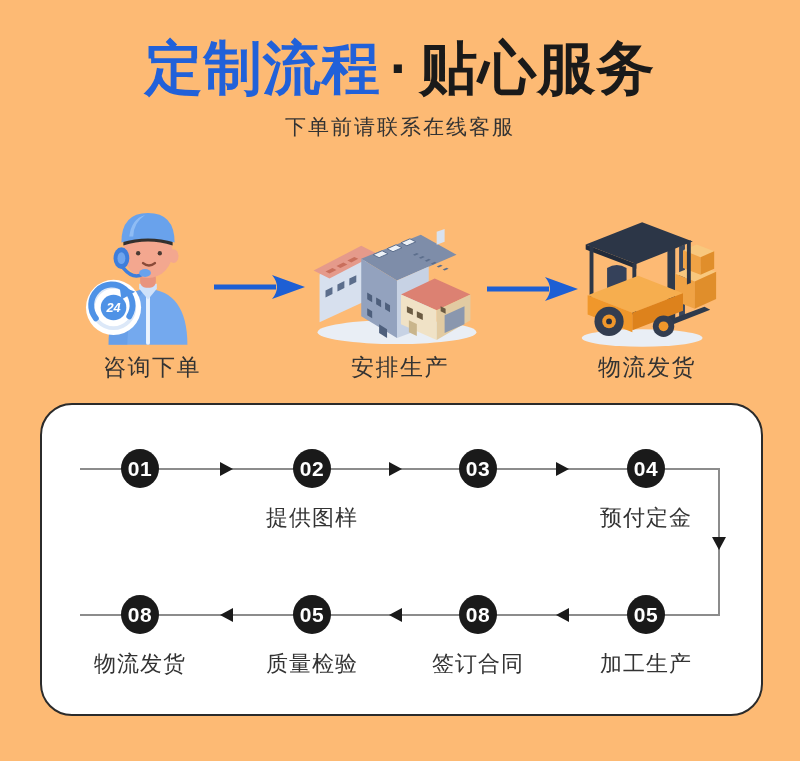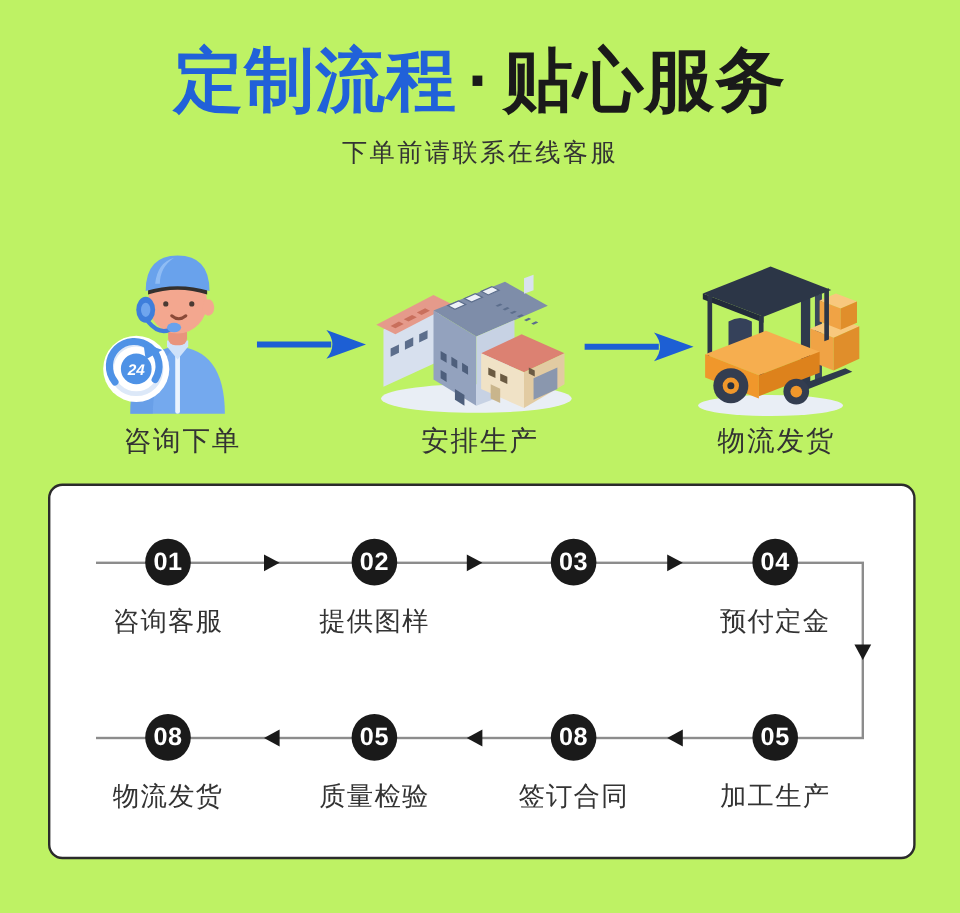--- a/index.html
+++ b/index.html
@@ -1,16 +1,16 @@
 <!DOCTYPE html>
 <html style="--title-blue: #2161D9; --accent-blue: #1D5FD4; --step-circle-black: #1A1A1A; --flow-line-gray: #8C8C8C; --box-border: #2B2B2B; --text-dark: #333333;"><head>
 <meta charset="utf-8">
 <style>
   html,body{margin:0;padding:0;background:#fff;}
-  .page{position:relative;width:800px;height:761px;background:#bef264;margin:0 auto;overflow:hidden;
+  .page{position:relative;width:800px;height:761px;background:#fdba74;margin:0 auto;overflow:hidden;
         font-family:"Liberation Sans","DejaVu Sans",sans-serif;}
   
   .title{margin:0;padding-top:36px;text-align:center;font-size:58px;font-weight:900;
          letter-spacing:1px;color:#1A1A1A;line-height:1.1;}
   .t-blue{color:var(--title-blue,#2161D9);}
   .t-dot{margin:0 9px;}
   .subtitle{margin:13px 0 0 0;text-align:center;font-size:21px;color:var(--text-dark,#333);
             letter-spacing:2px;font-weight:400;}
   
   .services{position:absolute;left:0;top:16px;width:800px;height:400px;}
@@ -19,21 +19,21 @@
   .svc-icon.factory{left:308px;top:199px;width:172px;height:134px;}
   .svc-icon.forklift{left:574px;top:195px;width:146px;height:142px;}
   .blue-arrow{position:absolute;width:92px;height:26px;color:var(--accent-blue,#1D5FD4);}
   .blue-arrow.a1{left:214px;top:258px;}
   .blue-arrow.a2{left:487px;top:260px;}
   .svc-label{position:absolute;top:336px;width:176px;text-align:center;font-size:23px;
              color:var(--text-dark,#333);letter-spacing:1.5px;font-weight:500;}
   .svc-label.l1{left:64px;} .svc-label.l2{left:312px;} .svc-label.l3{left:559px;}
   
   .flowbox{position:absolute;left:40px;top:403px;width:723px;height:313px;box-sizing:border-box;
-           border:2.5px solid var(--box-border,#2B2B2B);border-radius:12px;background:#fff;}
+           border:2.5px solid var(--box-border,#2B2B2B);border-radius:32px;background:#fff;}
   .hline{position:absolute;height:2px;background:var(--flow-line-gray,#8C8C8C);}
   .top-line{left:38px;top:63px;width:640px;}
   .bottom-line{left:38px;top:209px;width:640px;}
   .vline{position:absolute;width:2px;left:676px;top:64px;height:146px;background:var(--flow-line-gray,#8C8C8C);}
   .tri{position:absolute;width:0;height:0;}
   .tri.right{border-left:13px solid #1A1A1A;border-top:7px solid transparent;border-bottom:7px solid transparent;top:57px;}
   .tri.left{border-right:13px solid #1A1A1A;border-top:7px solid transparent;border-bottom:7px solid transparent;top:203px;}
   .tri.down{border-top:13px solid #1A1A1A;border-left:7px solid transparent;border-right:7px solid transparent;left:670px;top:132px;}
   .r1{left:178px;} .r2{left:347px;} .r3{left:514px;}
   .step{position:absolute;width:130px;transform:translateX(-50%);text-align:center;}
@@ -182,21 +182,20 @@
     <div class="tri right r1"></div>
     <div class="tri right r2"></div>
     <div class="tri right r3"></div>
     <div class="tri down"></div>
     <div class="tri left r1"></div>
     <div class="tri left r2"></div>
     <div class="tri left r3"></div>
 
     <div class="step rowtop c1">
       <span class="badge">01</span>
-      <div class="slabel">咨询客服</div>
     </div>
     <div class="step rowtop c2">
       <span class="badge">02</span>
       <div class="slabel">提供图样</div>
     </div>
     <div class="step rowtop c3">
       <span class="badge">03</span>
     </div>
     <div class="step rowtop c4">
       <span class="badge">04</span>

